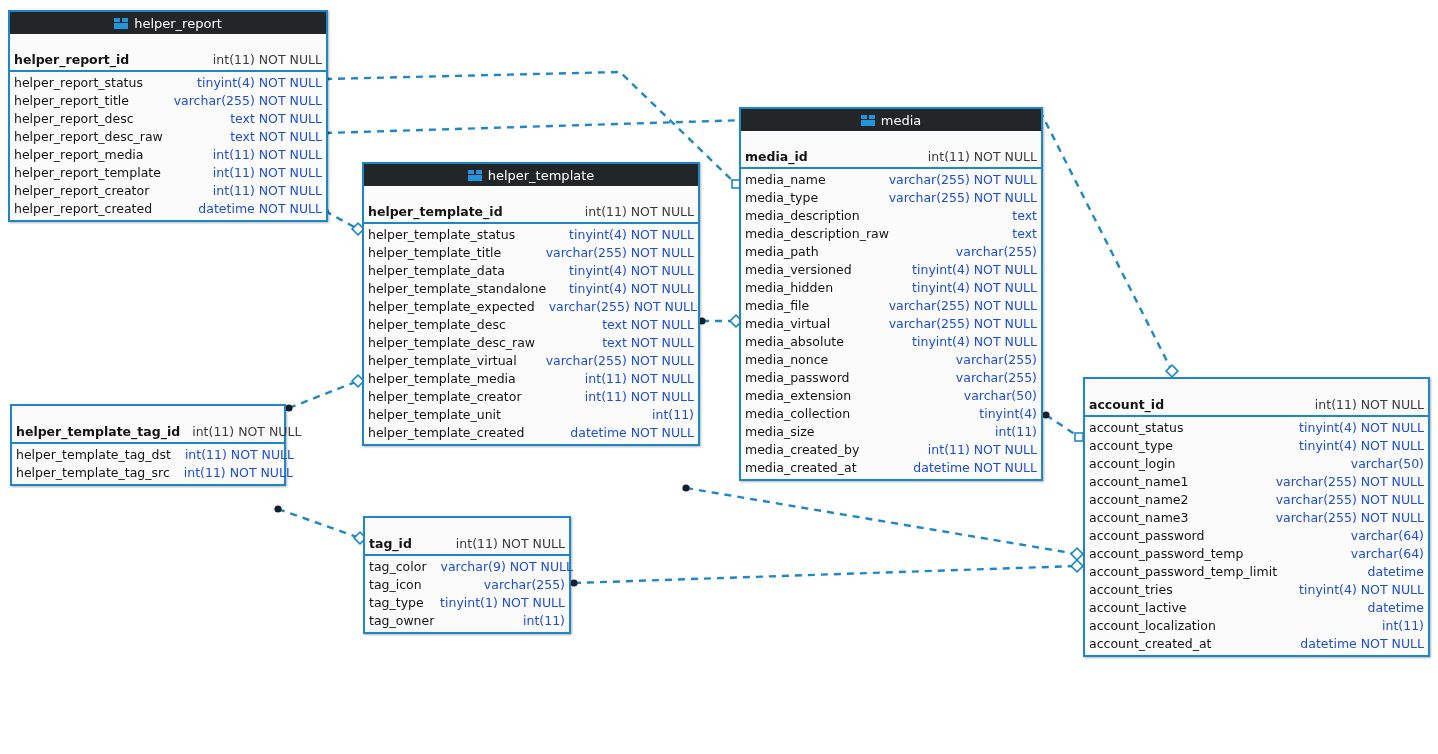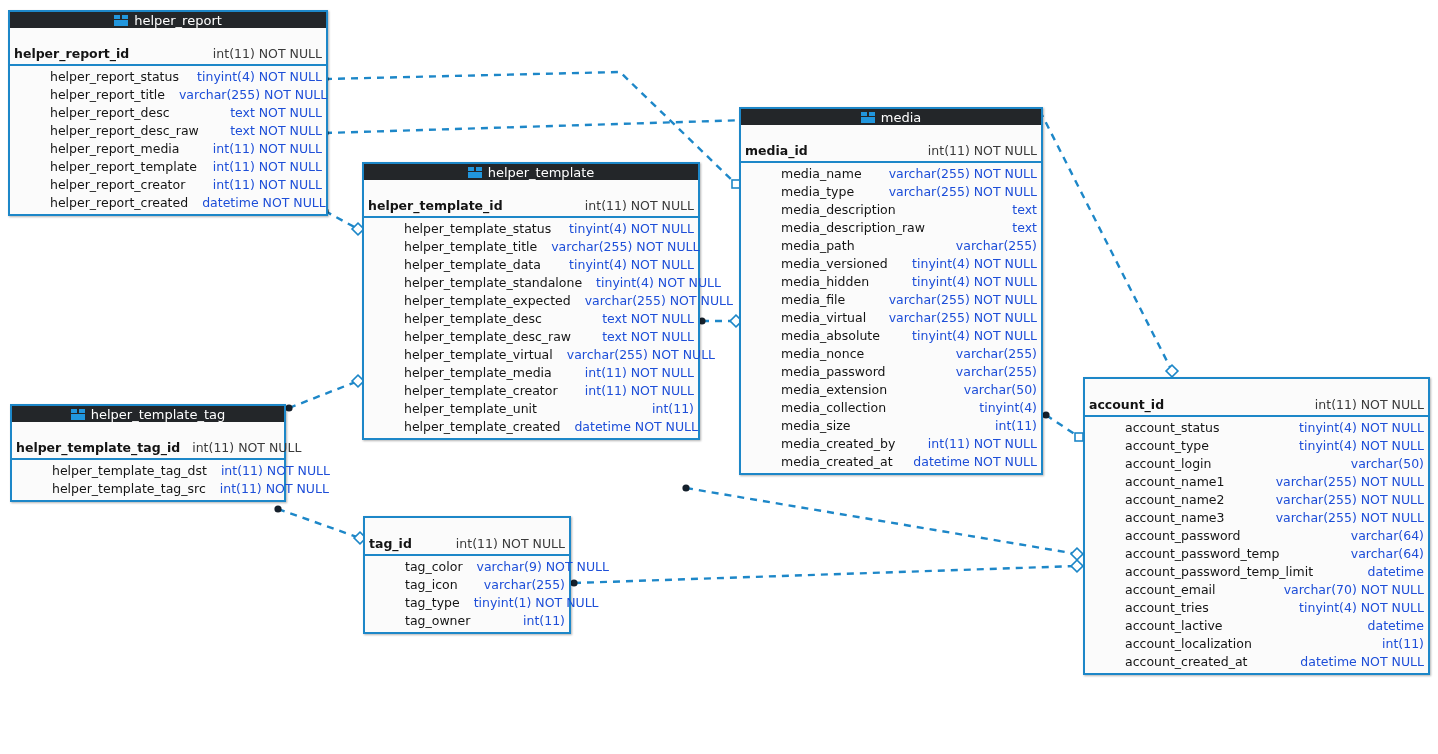--- a/index.html
+++ b/index.html
@@ -25,21 +25,21 @@
   }
 
   .entity {
     position: absolute;
     box-sizing: border-box;
     border: 2px solid #1d87c8;
     background: #fbfbfb;
     box-shadow: 1px 1px 2px rgba(0,0,0,0.30);
   }
   .entity-header {
-    height: 16px;
+    height: 22px;
     background: #232629;
     color: #ffffff;
     display: flex;
     align-items: center;
     justify-content: center;
     gap: 6px;
     font-size: 13px;
     line-height: 1;
   }
   .tbl-icon {
@@ -65,21 +65,21 @@
     padding: 18px 4px 3px 4px;
     font-size: 12.5px;
     font-weight: bold;
     color: #141414;
     border-bottom: 2px solid #1d87c8;
     background: #fbfbfb;
     white-space: nowrap;
   }
   .pk-row .ftype { font-weight: normal; color: #3a3a3a; padding-left: 12px; }
 
-  .fields { padding: 2px 0 2px 0; margin-left: 36px; }
+  .fields { padding: 2px 0 2px 0; }
   .field-row {
     display: flex;
     align-items: center;
     justify-content: space-between;
     padding: 1px 4px;
     font-size: 12.5px;
     color: #141414;
     white-space: nowrap;
     line-height: 16px;
   }
@@ -368,50 +368,38 @@
         </div>
         <div class="field-row">
           <span>account_password_temp</span>
           <span class="ftype">varchar(64)</span>
         </div>
         <div class="field-row">
           <span>account_password_temp_limit</span>
           <span class="ftype">datetime</span>
         </div>
         <div class="field-row">
-          <span>account_email</span>
-          <span class="ftype">varchar(70) NOT NULL</span>
-        </div>
-        <div class="field-row">
           <span>account_tries</span>
           <span class="ftype">tinyint(4) NOT NULL</span>
         </div>
         <div class="field-row">
           <span>account_lactive</span>
           <span class="ftype">datetime</span>
         </div>
         <div class="field-row">
           <span>account_localization</span>
           <span class="ftype">int(11)</span>
         </div>
         <div class="field-row">
           <span>account_created_at</span>
           <span class="ftype">datetime NOT NULL</span>
         </div>
       </div>
     </div>
     <div class="entity" style="left: 10px; top: 404px; width: 276px;">
-      <div class="entity-header">
-        <span class="tbl-icon">
-          <i class="r1a"></i>
-          <i class="r1b"></i>
-          <i class="r2"></i>
-        </span>
-        <span>helper_template_tag</span>
-      </div>
       <div class="pk-row">
         <span>helper_template_tag_id</span>
         <span class="ftype">int(11) NOT NULL</span>
       </div>
       <div class="fields">
         <div class="field-row">
           <span>helper_template_tag_dst</span>
           <span class="ftype">int(11) NOT NULL</span>
         </div>
         <div class="field-row">

